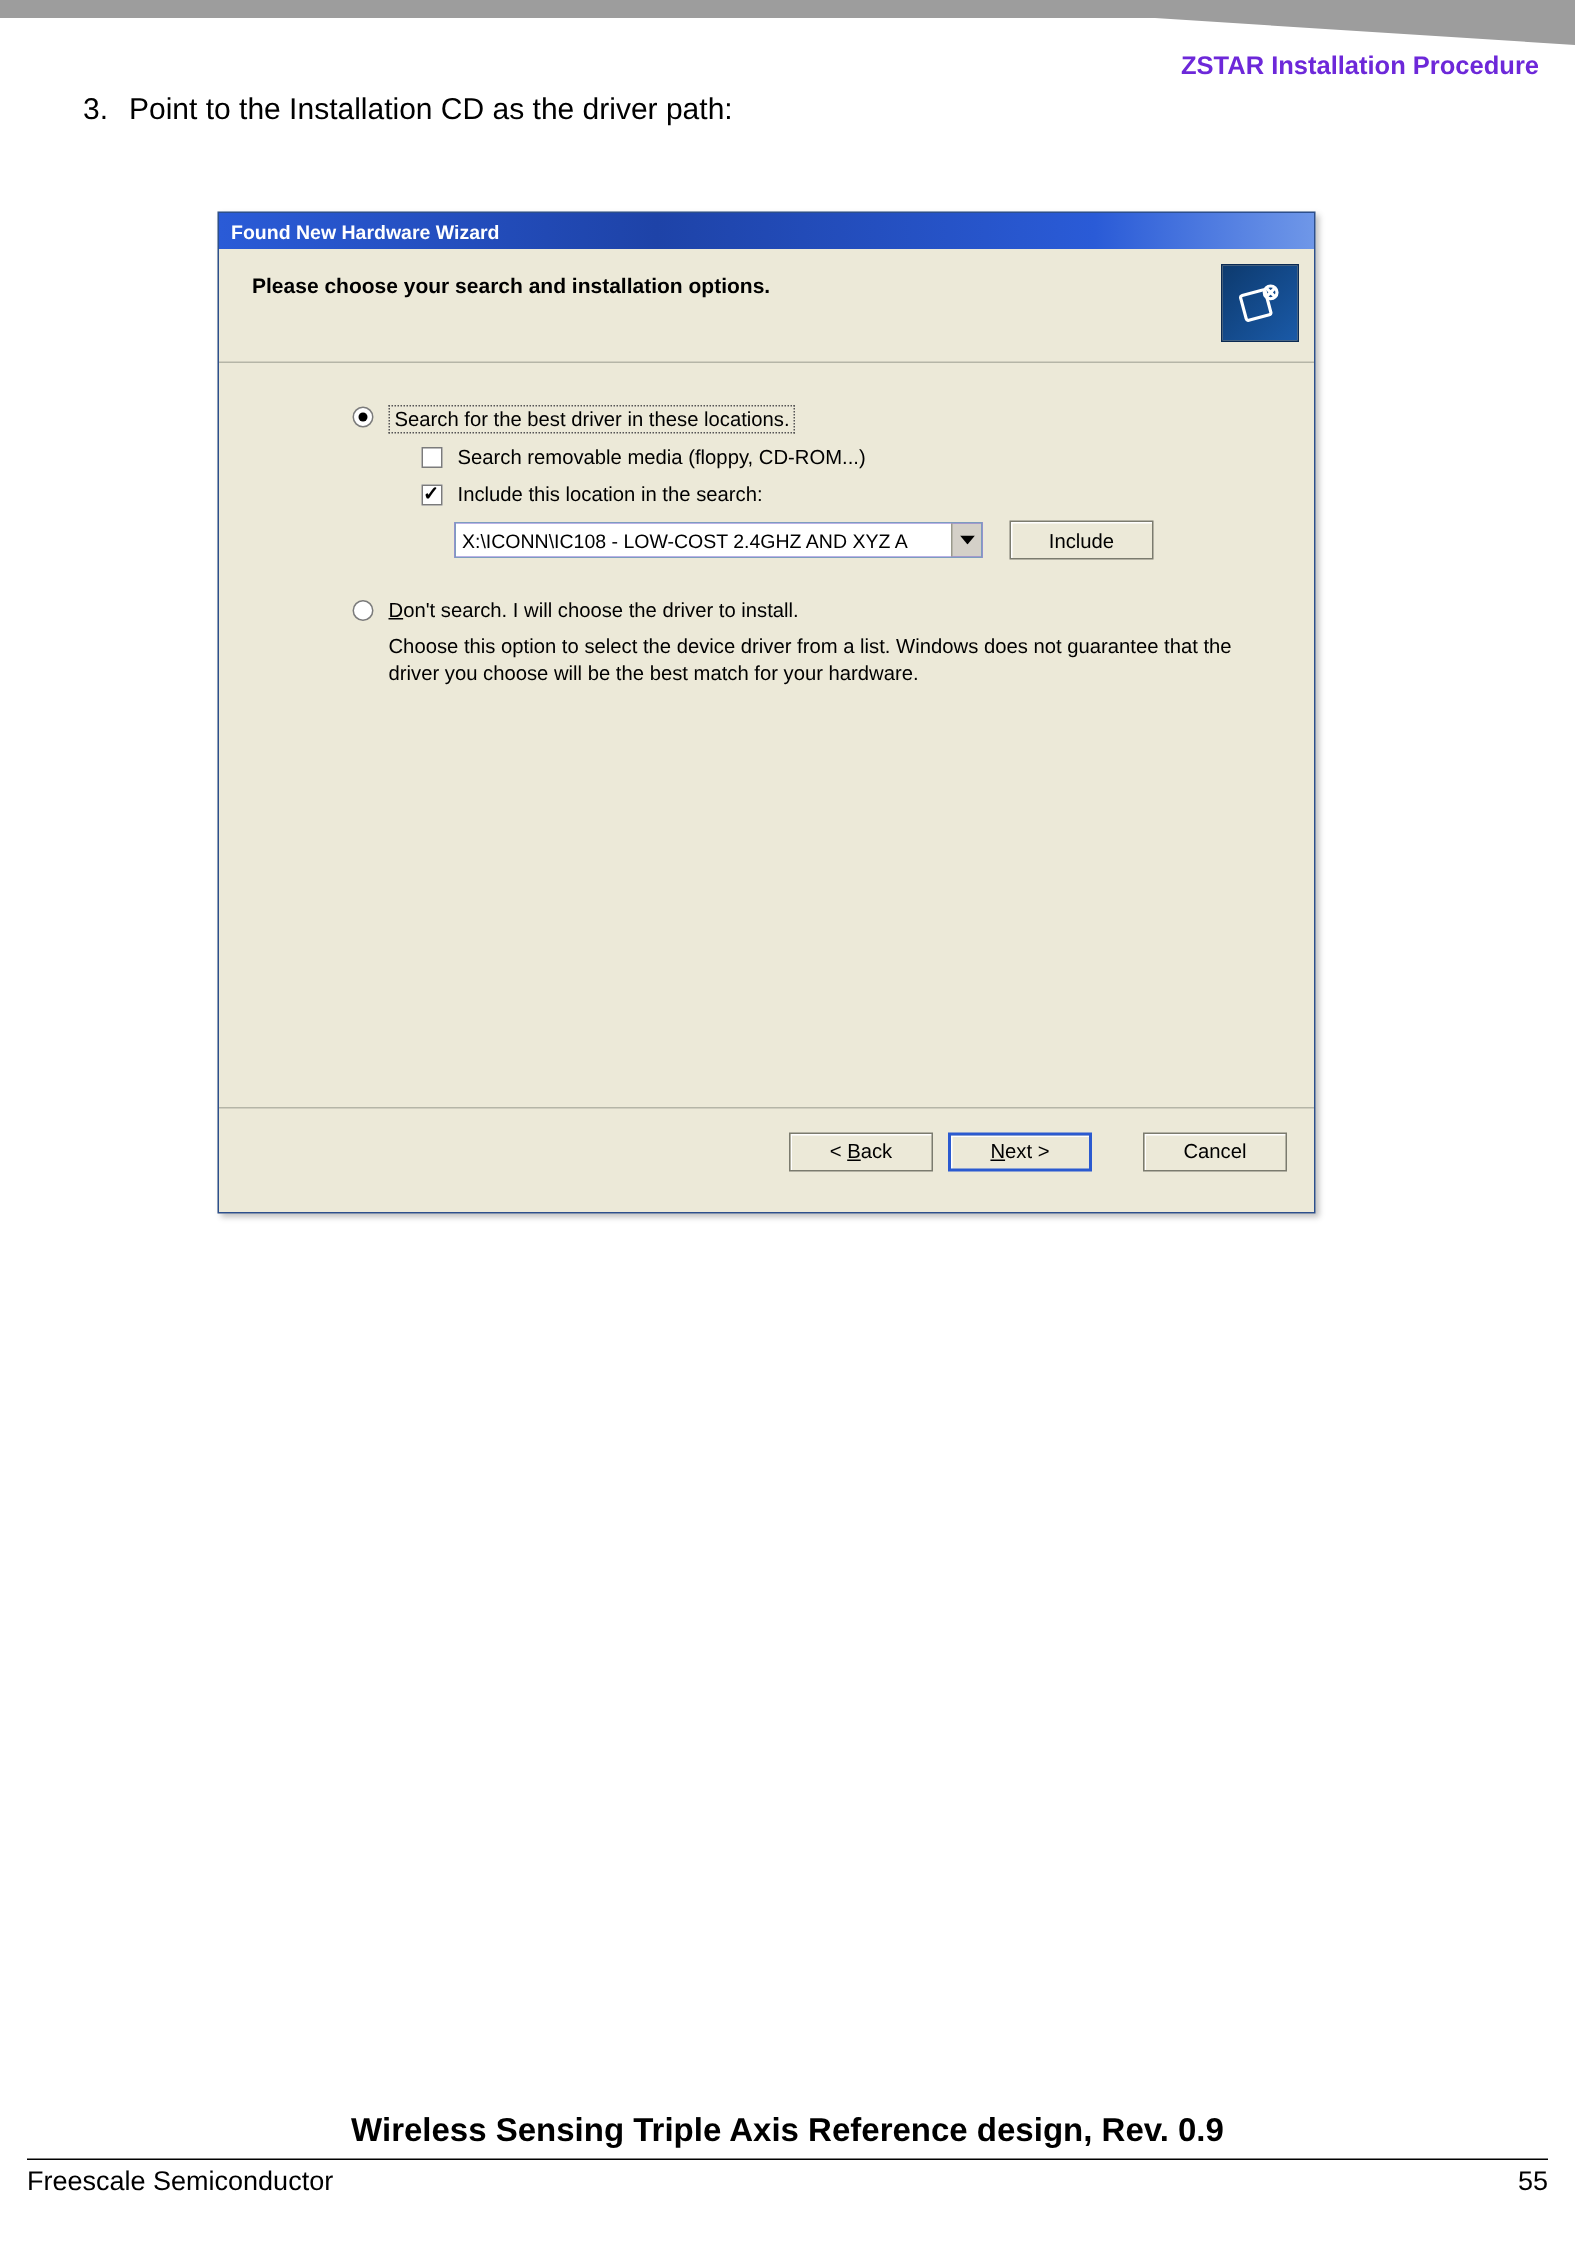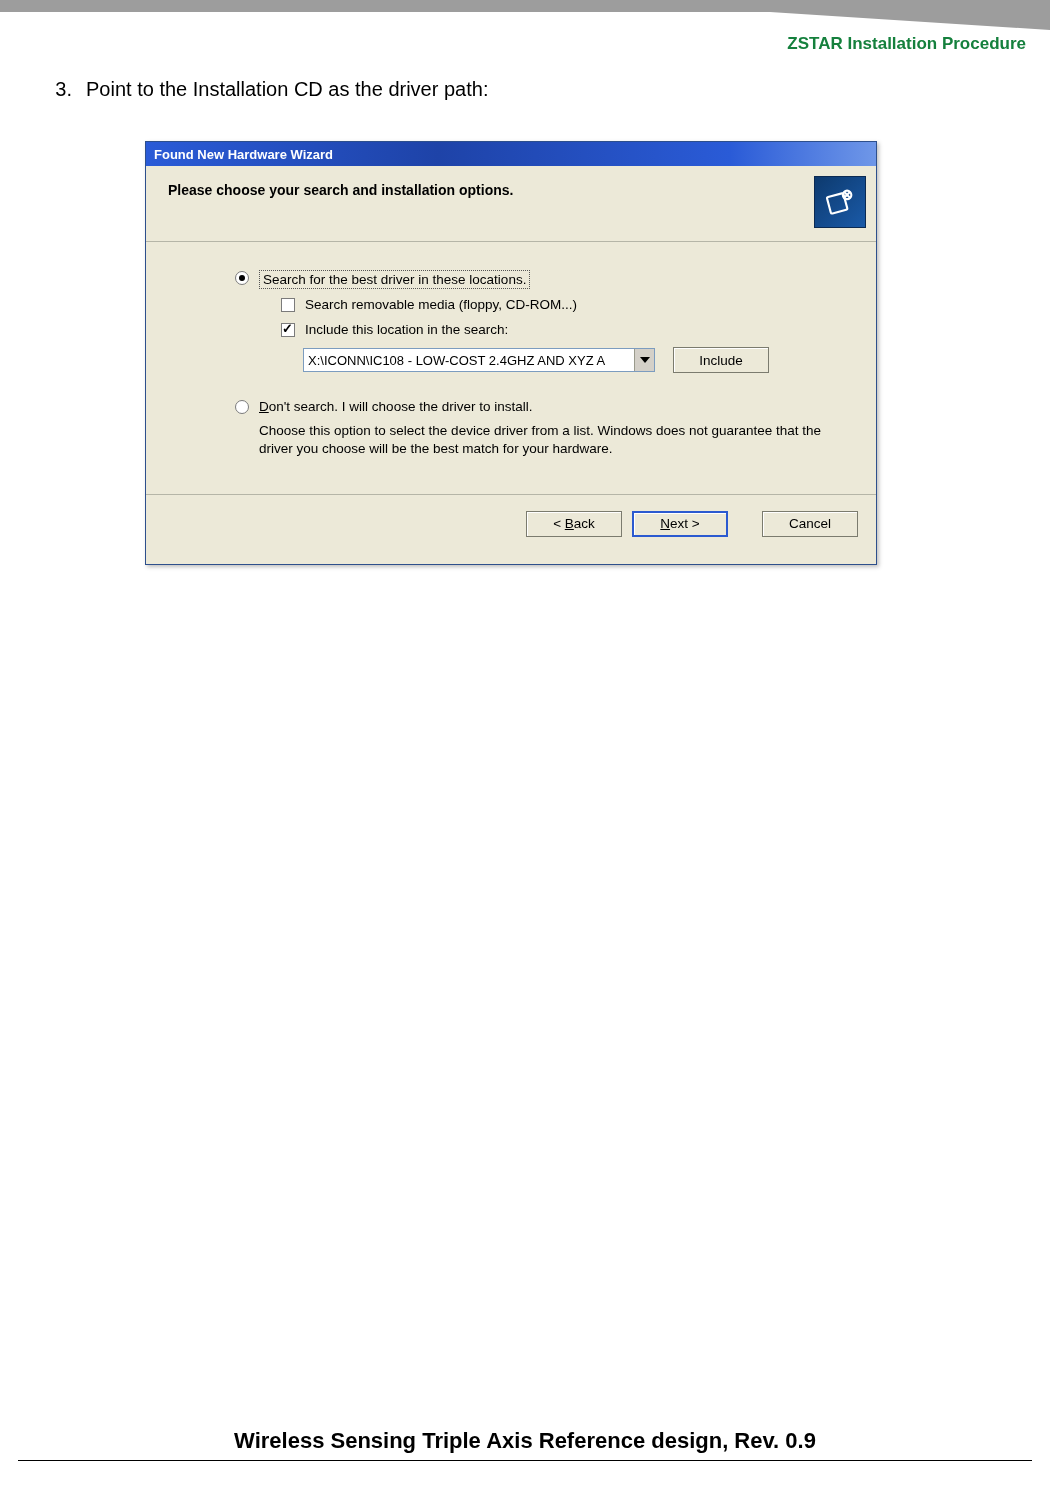--- a/index.html
+++ b/index.html
@@ -27,40 +27,40 @@
   }
   .page-padding {
     position: absolute;
     top: 0; left: 0; right: 0; bottom: 0;
     padding: 34px 18px 40px 18px;
   }
   .section-header {
     text-align: right;
     font-weight: bold;
     font-size: 17px;
-    color: #15803d;
+    color: #6d28d9;
     padding-right: 6px;
-    margin-bottom: 24px;
+    margin-bottom: 8px;
   }
   .instruction-row {
     display: flex;
     gap: 14px;
     font-size: 20px;
     color: #000;
     padding-left: 30px;
     margin-bottom: 60px;
   }
   .instruction-num { min-width: 24px; text-align: right; }
   
   .dialog {
     position: absolute;
     top: 141px;
     left: 145px;
     width: 732px;
-    height: 424px;
+    height: 668px;
     background: #ece9d8;
     border: 1px solid #2d4f8c;
     box-shadow: 2px 2px 4px rgba(0,0,0,0.25);
     font-family: "Tahoma", Arial, sans-serif;
   }
   .titlebar {
     height: 24px;
     background: linear-gradient(to right,#2a5bd7,#1e43a8 40%,#2a5bd7 80%,#6f97e8);
     color: #fff;
     font-size: 13px;
@@ -313,15 +313,19 @@
       <button class="btn">
         <span>Cancel</span>
       </button>
     </div>
 
   </div>
 
   <div class="doc-footer">
     <div class="doc-title">Wireless Sensing Triple Axis Reference design, Rev. 0.9</div>
     <hr class="doc-rule">
+    <div class="doc-footer-row">
+      <span>Freescale Semiconductor</span>
+      <span>55</span>
+    </div>
   </div>
 
 </div>
 
 </body></html>

